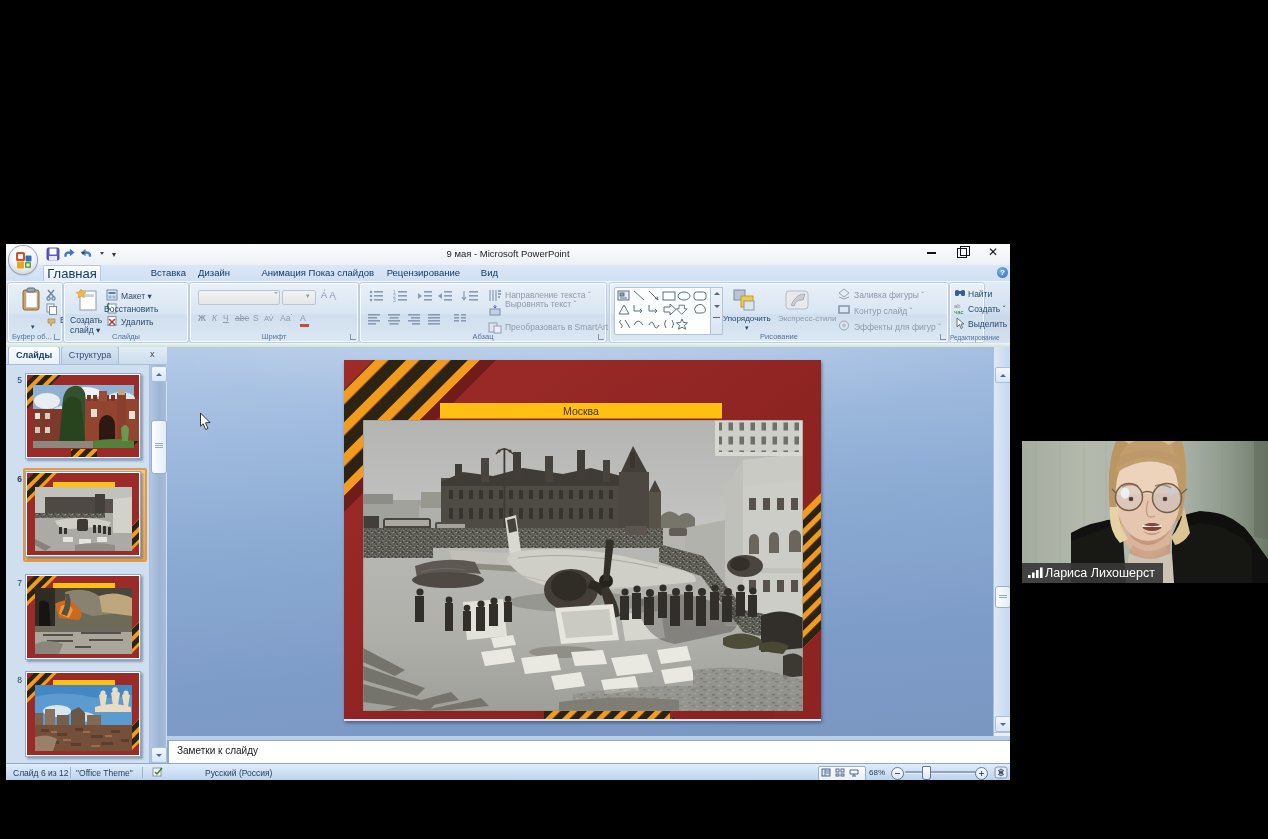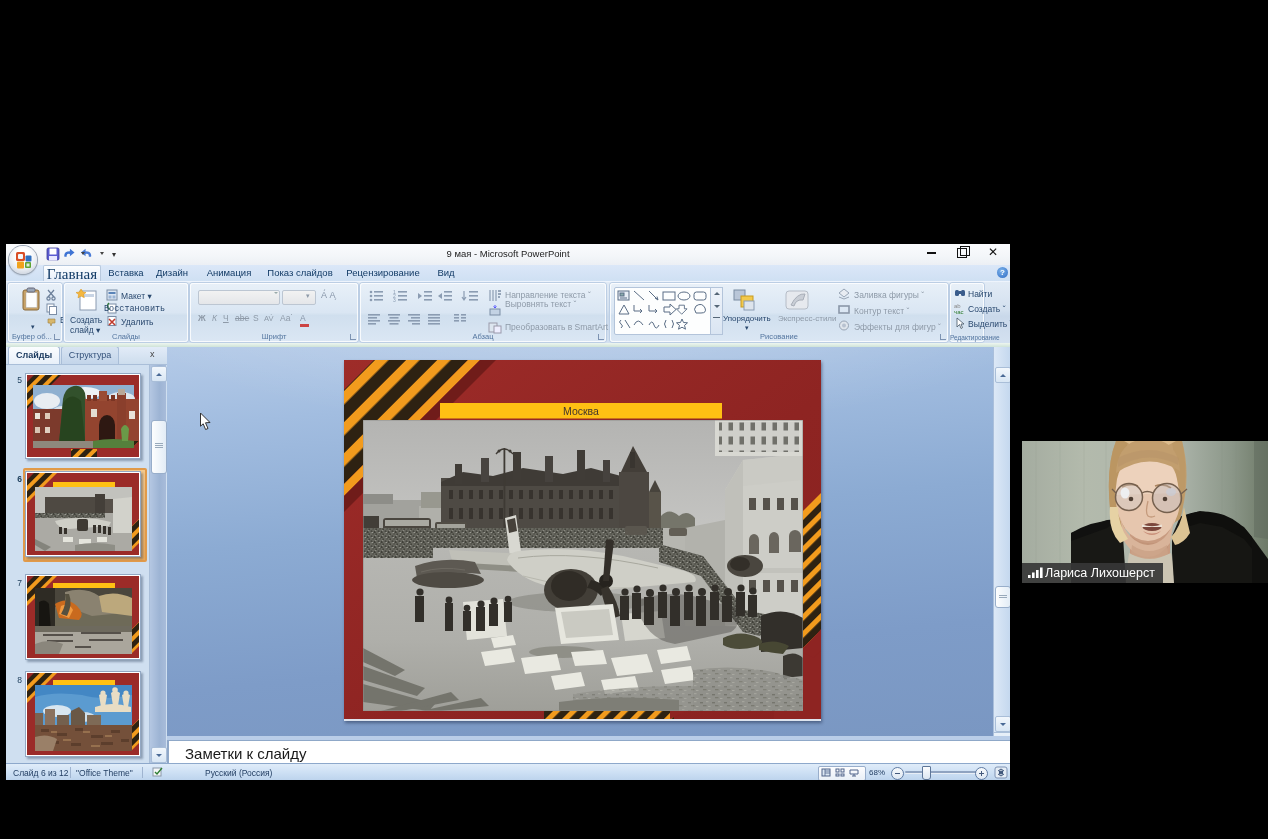--- a/index.html
+++ b/index.html
@@ -7,24 +7,24 @@
 
 #tbar{position:absolute;left:0;top:0;width:1004px;height:21px;
 background:linear-gradient(#fafbfd,#f3f6f9 60%,#eceff4);border-bottom:1px solid #dfe4ec;}
 #title{position:absolute;left:0;top:4px;width:1004px;text-align:center;font-size:9.5px;color:#1c1c1c;}
 .wbtn{position:absolute;top:2px;height:16px;color:#111;font-size:11px;text-align:center;}
 #obtn{position:absolute;left:3px;top:2px;width:28px;height:28px;border-radius:50%;
 background:radial-gradient(circle at 50% 35%,#ffffff 0 30%,#e8ecf2 60%,#b9c2cf 100%);
 box-shadow:0 0 0 1px #9aa5b4,0 1px 2px rgba(0,0,0,.35);z-index:60;}
 
 #tabrow{position:absolute;left:0;top:21px;width:1004px;height:16px;background:linear-gradient(#dbe7f8,#cfe0f3);}
-.tab{position:absolute;top:0;height:16px;line-height:16px;font-size:9.5px;color:#123b66;text-align:center;}
-#tabact{position:absolute;top:0;height:16px;line-height:16px;font-size:15px;color:#123b66;text-align:center;
+.tab{position:absolute;top:0;height:16px;line-height:16px;font-size:9.5px;color:#123b66;text-align:right;margin-left:36px;}
+#tabact{position:absolute;top:0;height:16px;line-height:16px;font-size:13px;color:#123b66;text-align:center;
 background:linear-gradient(#fdfeff,#eef4fb 60%,#e2ebf7);border:1px solid #b8c9de;border-bottom:none;
-border-radius:2px 2px 0 0;font-family:Liberation Serif, serif;}
+border-radius:2px 2px 0 0;}
 
 #ribbon{position:absolute;left:0;top:37px;width:1004px;height:62px;
 background:linear-gradient(#e2ebf5,#d3e0ef 45%,#c9d8ea 55%,#d4e1f0);border-top:1px solid #eef4fc;}
 #ribbon:after{content:"";position:absolute;left:0;bottom:0;width:1004px;height:1px;background:#96aecf;}
 .grp{position:absolute;top:1px;height:59px;border-radius:3px;
 background:linear-gradient(#e8f0f8,#dae6f3 50%,#d0dfee 55%,#dbe7f4);
 box-shadow:inset 0 0 0 1px rgba(255,255,255,.8),0 0 0 1px #bccee4;}
 .glab{position:absolute;left:0;bottom:1px;width:100%;text-align:center;font-size:7.5px;color:#52749e;}
 .ric{position:absolute;}
 .rtxt{position:absolute;font-size:8.5px;color:#29486e;white-space:nowrap;}
@@ -40,21 +40,21 @@
 #marea{position:absolute;left:161px;top:100px;width:826px;height:392px;overflow:hidden;
 background:linear-gradient(175deg,#b5cbe8 0%,#a2bde0 18%,#8cabd3 45%,#7e9cc8 75%,#7a97c2 100%);}
 #sheen{position:absolute;left:-80px;top:-210px;width:1000px;height:300px;border-radius:50%;
 background:radial-gradient(ellipse at 50% 50%,rgba(255,255,255,.26),rgba(255,255,255,0) 70%);}
 #slide{position:absolute;left:177px;top:16px;width:477px;height:359px;box-shadow:1px 2px 3px rgba(20,30,60,.45);border-bottom:2px solid #dde4ee;}
 
 #rsb{position:absolute;left:987px;top:100px;width:17px;height:392px;background:linear-gradient(90deg,#dce8f6,#c3d7ee);border-left:1px solid #aabfdb;}
 
 #splitter{position:absolute;left:161px;top:492px;width:843px;height:4px;background:#b9cde8;}
 #notes{position:absolute;left:162px;top:496px;width:841px;height:23px;background:#fff;border:1px solid #8fa8c8;}
-#notes div{margin:4px 0 0 16px;font-size:15px;color:#1a1a1a;}
+#notes div{margin:4px 0 0 8px;font-size:10px;color:#1a1a1a;}
 #sbar{position:absolute;left:0;top:519px;width:1004px;height:17px;
 background:linear-gradient(#e0ecf9,#cde0f4 50%,#bbd2ec);border-top:1px solid #8da8cb;}
 .stxt{position:absolute;top:4px;font-size:8.5px;color:#1e3a5f;white-space:nowrap;}
 
 #cam{position:absolute;left:1022px;top:441px;width:246px;height:142px;overflow:hidden;background:#a9b1a5;}
 #ctag{position:absolute;left:0;top:122px;width:141px;height:20px;background:rgba(55,55,55,.92);}
 #ctag span{position:absolute;left:23px;top:3px;font-size:12.5px;color:#fff;}
 </style></head>
 <body>
 <div id="win">
@@ -88,21 +88,21 @@
           <path d="M47 10 q1 -6 -6 -6 l0 -2.5 -5 4 5 4 0 -2.5 q4 -1 3.5 3 z" fill="#3f74d4" opacity=".95" transform="scale(.92) translate(2 .5)"></path>
           <path d="M35 5 l4 0 -2 3 z" fill="#444"></path>
           <path d="M54 5 l4 0 -2 3 z" fill="#444"></path>
         </svg></div>
     <div class="a" style="left:106px;top:6px;width:10px;height:10px;color:#333;font-size:8px;">▾</div>
   </div>
   <div id="tabrow">
     <div id="tabact" style="left:37px;width:56px;">Главная</div>
     <div class="tab" style="left:96px;width:48px;">Вставка</div>
     <div class="tab" style="left:144px;width:44px;">Дизайн</div>
-    <div class="tab" style="left:195px;width:56px;">Анимация</div>
+    <div class="tab" style="left:208px;width:56px;">Анимация</div>
     <div class="tab" style="left:256px;width:76px;">Показ слайдов</div>
     <div class="tab" style="left:336px;width:82px;">Рецензирование</div>
     <div class="tab" style="left:424px;width:32px;">Вид</div>
     <div class="a" style="left:991px;top:2px;width:11px;height:11px;border-radius:50%;background:radial-gradient(circle at 40% 35%,#7db3ea,#2e6bc4);color:#fff;font-size:8px;text-align:center;line-height:11px;font-weight:bold;">?</div>
   </div>
   <div id="ribbon">
 
     <div class="grp" style="left:2px;width:54px;">
       <div class="glab" style="text-align:left;padding-left:4px;">Буфер об...</div>
       <div class="a" style="right:2px;bottom:2px;width:5px;height:5px;border-left:1px solid #7d93b2;border-bottom:1px solid #7d93b2;"></div>
@@ -139,21 +139,21 @@
           <rect x="2.5" y="3" width="7" height="2" fill="#5a84b8"></rect>
           <rect x="2.5" y="6.5" width="3" height="3" fill="#9ab4d4"></rect>
           <rect x="6.5" y="6.5" width="3" height="3" fill="#9ab4d4"></rect>
         </svg>
       <div class="rtxt" style="left:57px;top:8px;">Макет ▾</div>
       <svg class="ric" style="left:42px;top:19px;" width="12" height="12" viewBox="0 0 12 12">
           <rect x="2" y="2" width="8" height="9" fill="#fff" stroke="#7b8da5"></rect>
           <path d="M3 1 q-3 3 0 6" stroke="#2e7d32" fill="none" stroke-width="1.2"></path>
           <path d="M2.2 7 l1.6 -1 .2 2z" fill="#2e7d32"></path>
         </svg>
-      <div class="rtxt" style="left:40px;top:21px;font-family:Liberation Mono, monospace;">Восстановить</div>
+      <div class="rtxt" style="left:40px;top:21px;">Восстановить</div>
       <svg class="ric" style="left:42px;top:32px;" width="12" height="12" viewBox="0 0 12 12">
           <rect x="2" y="1.5" width="8" height="9" fill="#fff" stroke="#7b8da5"></rect>
           <path d="M3 4 L9 10 M9 4 L3 10" stroke="#c0392b" stroke-width="1.6"></path>
         </svg>
       <div class="rtxt" style="left:57px;top:34px;">Удалить</div>
     </div>
 
     <div class="grp" style="left:184px;width:168px;">
       <div class="glab">Шрифт</div>
       <div class="a" style="right:2px;bottom:2px;width:5px;height:5px;border-left:1px solid #7d93b2;border-bottom:1px solid #7d93b2;"></div>
@@ -291,21 +291,21 @@
       </svg>
       <div class="gtxt" style="left:168px;top:31px;font-size:8px;">Экспресс-стили</div>
       <svg class="ric" style="left:228px;top:5px;" width="13" height="12" viewBox="0 0 13 12">
           <path d="M6 1 l5 4 -5 4 -5 -4 z" fill="#e8ecf2" stroke="#98a5b5"></path>
           <path d="M1 9 l5 2 5 -2" stroke="#98a5b5" fill="none"></path>
         </svg>
       <div class="gtxt" style="left:244px;top:7px;">Заливка фигуры ˇ</div>
       <svg class="ric" style="left:228px;top:21px;" width="13" height="12" viewBox="0 0 13 12">
           <rect x="1" y="2" width="10" height="7" fill="none" stroke="#8a97a8" stroke-width="1.6"></rect>
         </svg>
-      <div class="gtxt" style="left:244px;top:23px;">Контур текст ˇ</div>
+      <div class="gtxt" style="left:244px;top:23px;">Контур слайд ˇ</div>
       <svg class="ric" style="left:228px;top:37px;" width="13" height="12" viewBox="0 0 13 12">
           <circle cx="6" cy="5.5" r="4.5" fill="#dfe5ec" stroke="#98a5b5"></circle>
           <circle cx="6" cy="5.5" r="2" fill="#b8c2d0"></circle>
         </svg>
       <div class="gtxt" style="left:244px;top:39px;">Эффекты для фигур ˇ</div>
     </div>
 
     <div class="grp" style="left:944px;width:34px;">
       <div class="glab" style="font-size:6.5px;">Редактирование</div>
       <svg class="ric" style="left:4px;top:4px;" width="12" height="12" viewBox="0 0 12 12">

